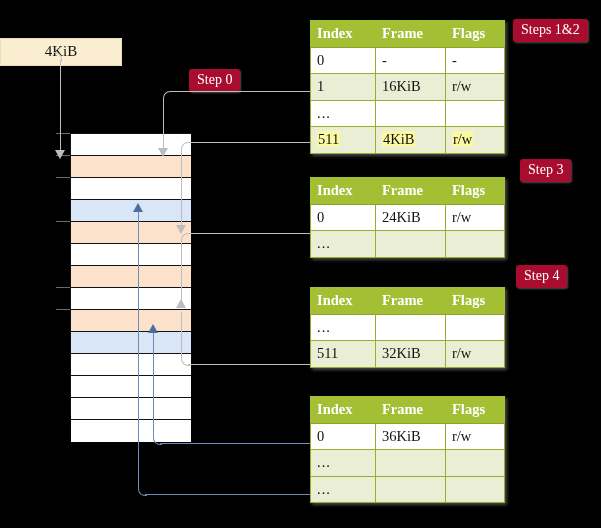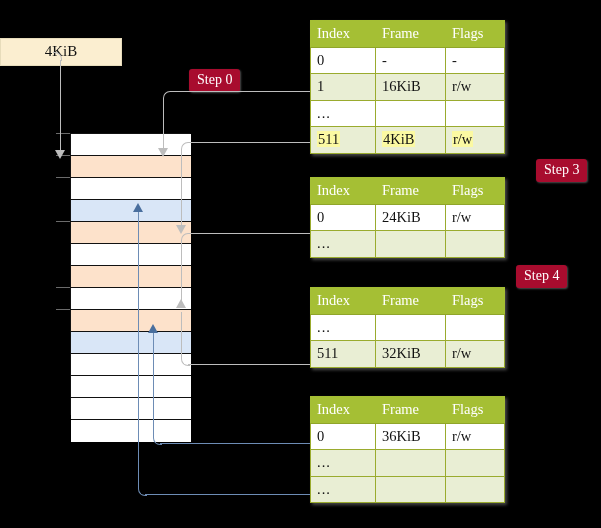--- a/index.html
+++ b/index.html
@@ -9,21 +9,21 @@
 
   
   .ptable{position:absolute;border-collapse:collapse;background:#fff;
           box-shadow:2px 2px 3px rgba(255,255,255,.28);}
   .ptable td,.ptable th{
       border:1px solid #9aab2e;
       font-size:14.5px;line-height:1;
       padding:5px 6px 6px 6px;
       text-align:left;vertical-align:middle;
       height:13px;box-sizing:content-box;color:#111;font-weight:normal;}
-  .ptable th{background:#a5bf34;color:#ffffff;font-weight:normal;font-size:14.5px;
+  .ptable th{background:#a5bf34;color:#ffffff;font-weight:bold;font-size:14.5px;
              border:1px solid #a5bf34;border-bottom:1px solid #8fa52a;}
   .ptable th.c-idx,.ptable td.c-idx{width:52px;}
   .ptable th.c-frm,.ptable td.c-frm{width:57px;}
   .ptable th.c-flg,.ptable td.c-flg{width:46px;}
   tr.alt td{background:#e9eed4;}
   tr.plain td{background:#ffffff;}
   .hl{background:#fbf9a2;padding:0 1px;}
   .dots{letter-spacing:1px;}
 
   
@@ -67,21 +67,22 @@
   .ah-up.blue{border-bottom-color:#4a6f9e;}
 </style>
 </head>
 <body>
 
 <div class="canvas">
 
   <div class="tag4k" style="left:0px;top:38px;width:120px;">4KiB</div>
 
   <div class="badge" style="left:189px;top:41px;margin-top:28px;">Step 0</div>
-  <div class="badge" style="left:536px;top:159px;">Step 3</div>
+  <div class="badge" style="left:513px;top:19px;">Steps 1&amp;2</div>
+  <div class="badge" style="left:520px;top:159px;">Step 3</div>
   <div class="badge" style="left:516px;top:265px;">Step 4</div>
 
   <div class="memcol" id="memcol">
       <div class="mrow m-white" style="top: 0px;"></div>
       <div class="mrow m-orange" style="top: 22px;"></div>
       <div class="mrow m-white" style="top: 44px;"></div>
       <div class="mrow m-blue" style="top: 66px;"></div>
       <div class="mrow m-orange" style="top: 88px;"></div>
       <div class="mrow m-white" style="top: 110px;"></div>
       <div class="mrow m-orange" style="top: 132px;"></div>

